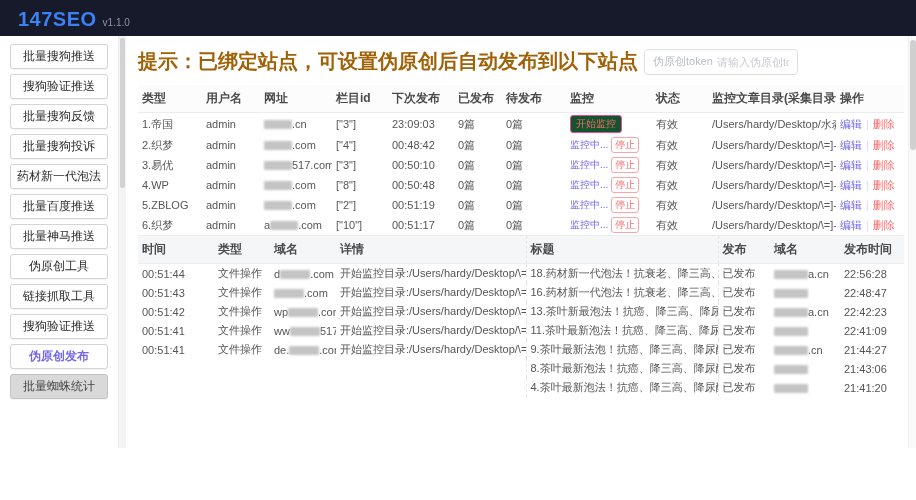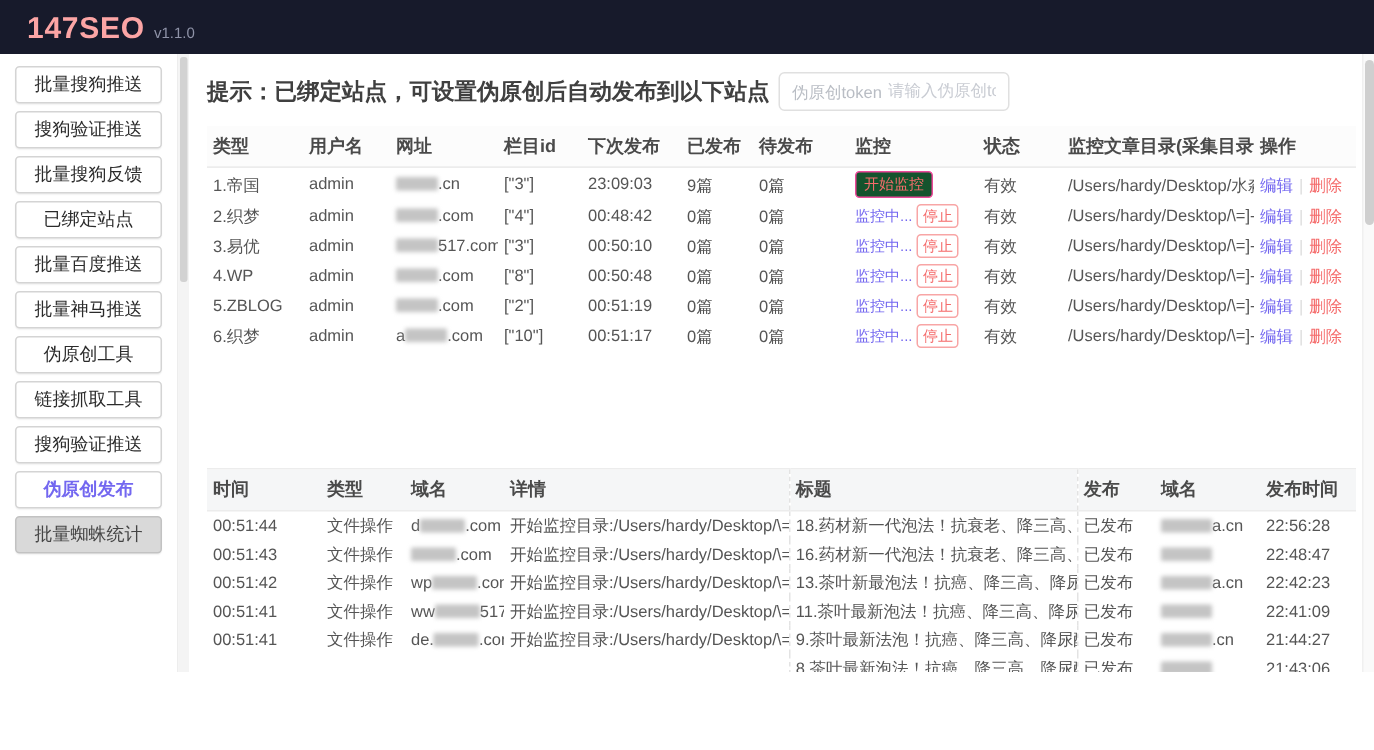--- a/index.html
+++ b/index.html
@@ -2,52 +2,52 @@
 <html><head>
 <meta charset="utf-8">
 <style>
   *{margin:0;padding:0;box-sizing:border-box;}
   html,body{width:916px;height:500px;overflow:hidden;background:#fff;
     font-family:"Liberation Sans","DejaVu Sans",sans-serif;}
   .app{position:relative;width:916px;height:500px;background:#fff;overflow:hidden;}
 
   
   .hdr{height:36px;background:#171a2b;display:flex;align-items:baseline;padding:8px 0 0 18px;gap:6px;}
-  .logo{color:#fca5a5;font-size:20px;font-weight:700;letter-spacing:.5px;}
+  .logo{color:#3b82f6;font-size:20px;font-weight:700;letter-spacing:.5px;}
   .ver{color:#8f93a8;font-size:10px;}
 
   
   .body{display:flex;height:412px;}
   aside{width:119px;border-right:1px solid #ededed;padding-top:3px;overflow:hidden;background:#fff;}
   .side-item{margin:5px 10px;height:25px;line-height:23px;border:1px solid #d4d4d4;border-radius:3px;
     text-align:center;font-size:12px;color:#2b2b2b;background:#fff;cursor:pointer;
     box-shadow:0 1px 1px rgba(0,0,0,.05);white-space:nowrap;}
   .side-item.active{color:#7367f0;font-weight:700;}
   .side-item.pressed{background:#d9d9d9;border-color:#c2c2c2;color:#444;}
   .side-sb{width:7px;background:#f4f4f4;position:relative;}
   .side-sb .thumb{position:absolute;top:2px;left:1px;width:5px;height:150px;background:#d2d2d2;border-radius:2px;}
   main{flex:1;padding:12px 4px 0 12px;overflow:hidden;position:relative;background:#fff;}
 
   
   .toolbar{display:flex;align-items:center;margin-bottom:10px;}
-  .tip{color:#404040;font-weight:700;font-size:15px;white-space:nowrap;}
+  .tip{color:#a16207;font-weight:700;font-size:20px;white-space:nowrap;}
   .token-box{display:flex;align-items:center;border:1px solid #e0e0e0;border-radius:4px;height:26px;
     margin-left:6px;padding:0 8px;width:154px;background:#fff;flex:none;}
   .token-label{color:#b9bdc4;font-size:11px;white-space:nowrap;}
   .token-box input{border:none;outline:none;width:100%;font-size:11px;margin-left:4px;color:#606266;font-family:inherit;min-width:0;}
   .token-box input::placeholder{color:#c9ccd3;}
   .add-btn{margin-left:8px;height:30px;padding:0 16px;background:#7367f0;border:none;border-radius:4px;
     color:#fff;font-size:12px;cursor:pointer;font-family:inherit;flex:none;}
 
   
   table{border-collapse:collapse;width:100%;table-layout:fixed;}
   th{font-size:12px;color:#4a4a4a;font-weight:700;text-align:left;padding:5px 4px;white-space:nowrap;overflow:hidden;}
   td{font-size:11px;color:#555;padding:2px 4px;white-space:nowrap;overflow:hidden;height:18px;}
   .sites th{border-bottom:1px solid #ececec;background:#fcfcfc;}
-  .logs{margin-top:78px;}
+  .logs{}
   .logs th{background:#f5f6f7;border-top:1px solid #ececec;border-bottom:1px solid #ececec;}
   .logs td{height:19px;}
   .sep-l{border-left:1px dashed #e3e3e3;}
 
   
   .redact{display:inline-block;background:#c4c4c4;border-radius:1px;height:9px;vertical-align:-1px;filter:blur(1.3px);}.w28{width:28px}.w30{width:30px}.w34{width:34px}
   .btn-start{font-size:10px;color:#f56c6c;border:1px solid #ec4899;background:#14532d;border-radius:3px;
     padding:1px 5px;cursor:pointer;font-family:inherit;}
   .running{color:#7367f0;font-size:10px;margin-right:3px;text-align:center;}
   .btn-stop{font-size:10px;color:#f56c6c;border:1px solid #f8a5a5;background:#fff;border-radius:3px;
@@ -67,21 +67,22 @@
   <header class="hdr">
     <span class="logo">147SEO</span>
     <span class="ver">v1.1.0</span>
   </header>
 
   <div class="body">
     <aside id="sidebar">
         <div class="side-item normal">批量搜狗推送</div>
         <div class="side-item normal">搜狗验证推送</div>
         <div class="side-item normal">批量搜狗反馈</div>
-        <div class="side-item normal">已绑定站点</div>
+        <div class="side-item normal">批量搜狗投诉</div>
+        <div class="side-item normal">药材新一代泡法</div>
         <div class="side-item normal">批量百度推送</div>
         <div class="side-item normal">批量神马推送</div>
         <div class="side-item normal">伪原创工具</div>
         <div class="side-item normal">链接抓取工具</div>
         <div class="side-item normal">搜狗验证推送</div>
         <div class="side-item active">伪原创发布</div>
         <div class="side-item pressed">批量蜘蛛统计</div>
       </aside>
     <div class="side-sb">
       <div class="thumb"></div>

